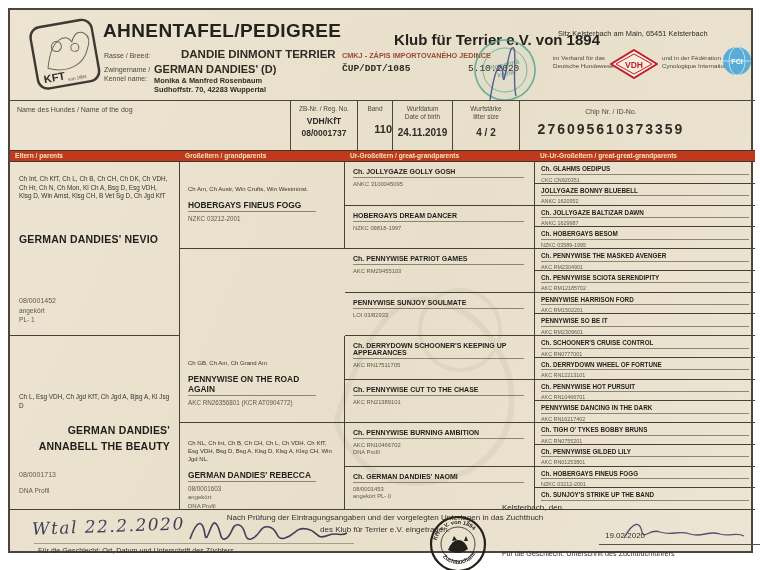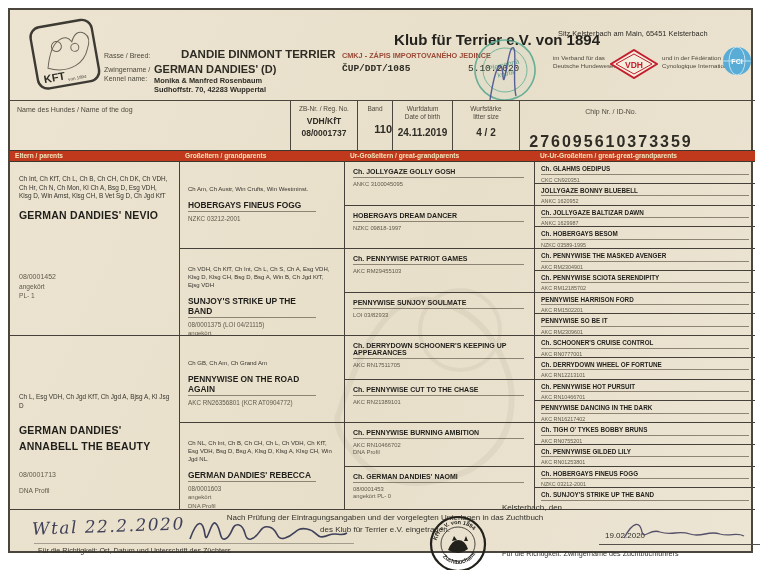--- a/index.html
+++ b/index.html
@@ -30,25 +30,25 @@
   
   .ped{position:absolute;left:0;top:152px;width:745px;height:348px;display:grid;
        grid-template-columns:170px 165px 190px auto;grid-template-rows:repeat(16,1fr);box-sizing:border-box;}
   .pc{border-right:1px solid #45413a;border-bottom:1px solid #45413a;box-sizing:border-box;overflow:hidden;}
   .pc.c4{border-right:none;}
   .titles{font-size:6.4px;line-height:1.35;color:#35332c;}
   .nm{font-weight:bold;color:#1f1e1a;}
   .rg{color:#5f5a4b;}
   .ex{color:#5f5a4b;white-space:pre-line;}
   .p1{padding:13px 9px 0;}
-  .p1 .nm{font-size:10.5px;margin-top:8px;letter-spacing:.2px;}
+  .p1 .nm{font-size:10.5px;margin-top:32px;letter-spacing:.2px;}
   .p1 .rg{font-size:7px;margin-top:52px;}
   .p1 .ex{font-size:6.6px;margin-top:2px;line-height:1.4;}
   .p1.mother{padding-top:57px;}
-  .p1.mother .nm{margin-top:13px;line-height:1.5;}
+  .p1.mother .nm{margin-top:13px;line-height:1.5;text-align:right;}
   .p1.mother .rg{margin-top:16px;}
   .p1.mother .ex{margin-top:8px;}
   .p2{padding:23px 8px 0;}
   .p2 .titles{font-size:6px;}
   .p2 .nm{font-size:8.4px;margin-top:7px;border-bottom:1px solid #8d8473;padding-bottom:1px;margin-right:20px;}
   .p2 .rg{font-size:6.3px;margin-top:3px;}
   .p2 .ex{font-size:6px;margin-top:1px;line-height:1.5;}
   .p2.tight{padding-top:16px;}
   .p3{padding:6px 8px 0;}
   .p3 .nm{font-size:7px;border-bottom:1px solid #8d8473;padding-bottom:2px;margin-right:2px;}
@@ -77,20 +77,21 @@
         <rect x="10" y="8" width="62" height="62" rx="10" fill="none" stroke="#3c3a33" stroke-width="2.4"></rect>
         <path d="M22 50 q6 -22 16 -26 q8 -4 12 4 q6 -12 14 -6 q6 5 0 16 q-4 10 -14 14 q-14 5 -28 -2z" fill="none" stroke="#6b665a" stroke-width="1"></path>
         <circle cx="34" cy="30" r="5" fill="none" stroke="#6b665a" stroke-width="1"></circle>
         <circle cx="52" cy="34" r="4" fill="none" stroke="#6b665a" stroke-width="1"></circle>
         <text x="16" y="64" font-size="11" font-weight="bold" fill="#2c2a24" font-family="Liberation Sans,sans-serif">KFT</text>
         <text x="40" y="66" font-size="4.5" fill="#4c483e" font-family="Liberation Sans,sans-serif">von 1894</text>
       </g>
     </svg>
   </div>
 
+  <div class="abs title" style="left:93px;top:10px;">AHNENTAFEL/PEDIGREE</div>
   <div class="abs lbl" style="left:94px;top:42px;font-size:7px;">Rasse / Breed:</div>
   <div class="abs" style="left:144px;top:38px;font-size:11.5px;font-weight:bold;padding-left:27px;">DANDIE DINMONT TERRIER</div>
   <div class="abs lbl prelines" style="left:94px;top:55px;font-size:7px;line-height:1.3;">Zwingername /
 Kennel name:</div>
   <div class="abs" style="left:144px;top:53px;font-size:11px;font-weight:bold;">GERMAN DANDIES' (D)</div>
   <div class="abs" style="left:144px;top:66px;font-size:7.4px;font-weight:bold;">Monika &amp; Manfred Rosenbaum</div>
   <div class="abs" style="left:144px;top:75px;font-size:7.4px;font-weight:bold;">Sudhoffstr. 70, 42283 Wuppertal</div>
 
   <div class="abs club" style="left:320px;top:13px;width:270px;text-align:right;margin-top:8px;">Klub für Terrier e.V. von 1894</div>
   <div class="abs importnote" style="left:332px;top:41px;">CMKJ - ZÁPIS IMPORTOVANÉHO JEDINCE</div>
@@ -148,21 +149,21 @@
 Date of birth</div>
       <div class="dval" style="font-size:10px;margin-top:6px;">24.11.2019</div>
     </div>
     <div class="dcell" style="width:67px;">
       <div class="dlab prelines" style="margin-top:4px;">Wurfstärke
 litter size</div>
       <div class="dval" style="font-size:10px;margin-top:6px;">4 / 2</div>
     </div>
     <div class="dcell" style="width:183px;">
       <div class="dlab" style="margin-top:7px;font-size:7px;">Chip Nr. / ID-No.</div>
-      <div class="dval" style="font-size:16px;letter-spacing:2px;margin-top:16px;">276095610373359</div>
+      <div class="dval" style="font-size:14px;letter-spacing:2px;margin-top:4px;">276095610373359</div>
     </div>
   </div>
 
   <div class="band">
     <div class="seg" style="width:170px;">Eltern / parents</div>
     <div class="seg" style="width:165px;">Großeltern / grandparents</div>
     <div class="seg" style="width:190px;">Ur-Großeltern / great-grandparents</div>
     <div class="seg" style="width:220px;">Ur-Ur-Großeltern / great-great-grandparents</div>
   </div>
 
@@ -181,27 +182,20 @@
       <div class="rg">08/0001713</div>
       <div class="ex">DNA Profil</div>
     </div>
 
     <div class="pc p2" style="grid-column:2;grid-row:1/span 4;">
       <div class="titles">Ch Am, Ch Austr, Win Crufts, Win Westminst.</div>
       <div class="nm">HOBERGAYS FINEUS FOGG</div>
       <div class="rg">NZKC 03212-2001</div>
       <div class="ex"></div>
     </div>
-    <div class="pc p2 tight" style="grid-column:2;grid-row:5/span 4;">
-      <div class="titles">Ch VDH, Ch KfT, Ch Int, Ch L, Ch S, Ch A, Esg VDH, Klsg D, Klsg CH, Bsg D, Bsg A, Win B, Ch Jgd KfT, Ejsg VDH</div>
-      <div class="nm">SUNJOY'S STRIKE UP THE BAND</div>
-      <div class="rg">08/0001375 (LOI 04/21115)</div>
-      <div class="ex">angekört
-PL- 0</div>
-    </div>
     <div class="pc p2" style="grid-column:2;grid-row:9/span 4;">
       <div class="titles">Ch GB, Ch Am, Ch Grand Am</div>
       <div class="nm">PENNYWISE ON THE ROAD AGAIN</div>
       <div class="rg">AKC RN26356801 (KCR AT0904772)</div>
       <div class="ex"></div>
     </div>
     <div class="pc p2 tight" style="grid-column:2;grid-row:13/span 4;">
       <div class="titles">Ch NL, Ch Int, Ch B, Ch CH, Ch L, Ch VDH, Ch KfT, Esg VDH, Bsg D, Bsg A, Klsg D, Klsg A, Klsg CH, Win Jgd NL.</div>
       <div class="nm">GERMAN DANDIES' REBECCA</div>
       <div class="rg">08/0001603</div>
@@ -311,21 +305,21 @@
   </div>
 
   <div class="note prelines">Nach Prüfung der Eintragungsangaben und der vorgelegten Unterlagen in das Zuchtbuch
 des Klub für Terrier e.V. eingetragen.</div>
 
   <div class="hand">Wtal 22.2.2020</div>
   <svg class="abs" style="left:175px;top:503px;" width="170" height="34" viewBox="0 0 170 34">
     <path d="M5 26 C 12 6, 18 6, 20 22 C 22 32, 26 8, 30 10 C 36 13, 34 28, 40 26 C 48 23, 46 10, 54 12 C 62 14, 58 28, 66 26 C 76 23, 74 12, 84 14 C 94 16, 90 28, 100 25 C 112 21, 110 14, 122 16 C 134 18, 130 28, 144 22 C 152 19, 156 24, 162 20" fill="none" stroke="#3f405a" stroke-width="1.6"></path>
   </svg>
   <div class="sigline-left"></div>
-  <div class="abs cap" style="left:28px;top:536px;">Für die Richtigkeit: Ort, Datum und  Unterschrift des Züchters</div>
+  <div class="abs cap" style="left:28px;top:536px;">Für die Geschlecht: Ort, Datum und  Unterschrift des Züchters</div>
 
   <svg class="abs" style="left:418px;top:504px;" width="60" height="60" viewBox="0 0 60 60">
     <circle cx="30" cy="30" r="27" fill="none" stroke="#23211c" stroke-width="2.2"></circle>
     <circle cx="30" cy="30" r="17" fill="none" stroke="#23211c" stroke-width="0.8"></circle>
     <path d="M20 36 q4 -10 10 -10 q7 0 10 9 q-6 4 -10 4 q-5 0 -10 -3z M24 27 l2 -5 l3 4z M36 27 l2 -5 l2 5z" fill="#23211c"></path>
     <defs>
       <path id="arcTop" d="M 8 32 A 22 22 0 0 1 52 32"></path>
       <path id="arcBot" d="M 10 30 A 20 20 0 0 0 50 30"></path>
     </defs>
     <text font-size="5.6" fill="#23211c" font-family="Liberation Sans,sans-serif" font-weight="bold">
@@ -336,20 +330,20 @@
     </text>
   </svg>
 
   <div class="abs" style="left:492px;top:493px;font-size:8px;">Kelsterbach, den</div>
   <div class="dateline">
     <span style="margin-left:6px;">19.02.2020</span>
   </div>
   <svg class="abs" style="left:610px;top:508px;" width="130" height="26" viewBox="0 0 130 26">
     <path d="M4 20 C 14 2, 20 4, 22 14 C 24 22, 30 10, 40 14 C 52 18, 58 12, 70 16 C 82 20, 88 12, 100 16 C 110 19, 116 14, 124 18" fill="none" stroke="#55506a" stroke-width="1.3"></path>
   </svg>
-  <div class="abs cap" style="left:492px;top:539px;">Für die Richtigkeit:  Zwingername des Zuchtbuchführers</div>
+  <div class="abs cap" style="left:492px;top:539px;">Für die Geschlecht:  Unterschrift des Zuchtbuchführers</div>
 
   <svg class="abs" style="left:300px;top:200px;" width="260" height="280" viewBox="0 0 260 280" opacity="0.06">
     <path d="M30 200 q40 -120 90 -110 q60 10 80 80 q10 60 -40 90 q-70 30 -110 -10 q-30 -30 -20 -50z" fill="none" stroke="#4a4436" stroke-width="6"></path>
     <circle cx="150" cy="120" r="40" fill="none" stroke="#4a4436" stroke-width="4"></circle>
   </svg>
 
 </div>
 
 </body></html>

